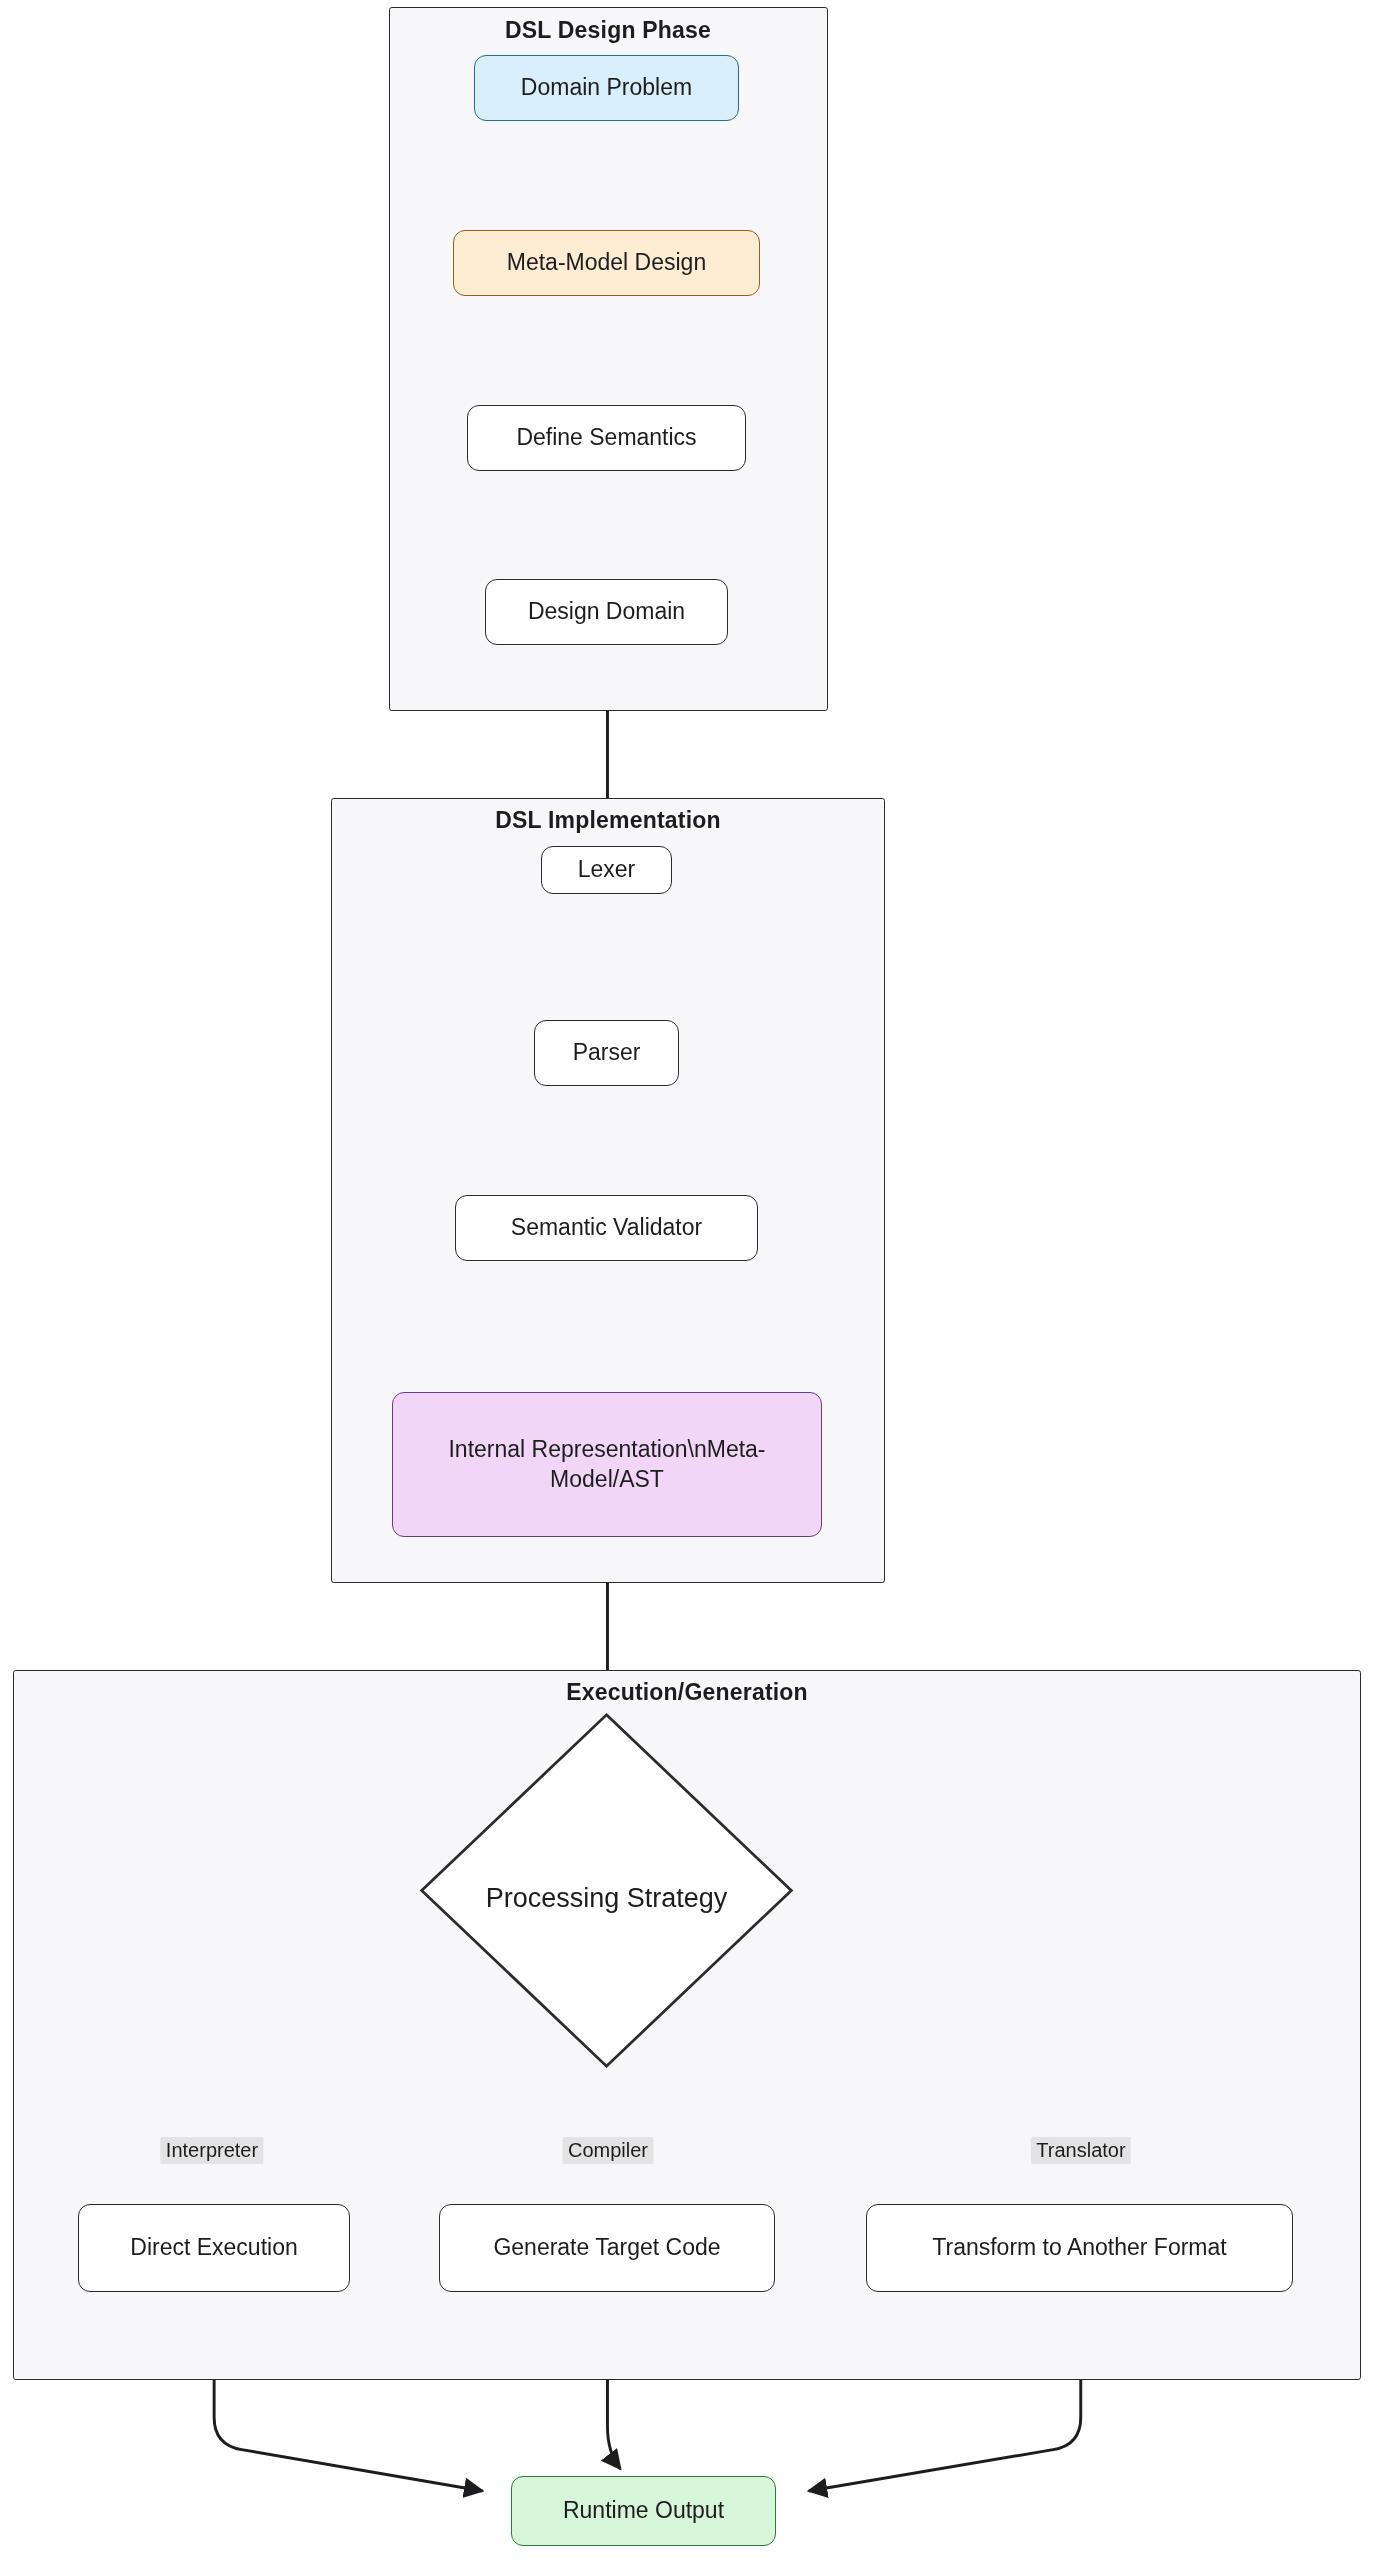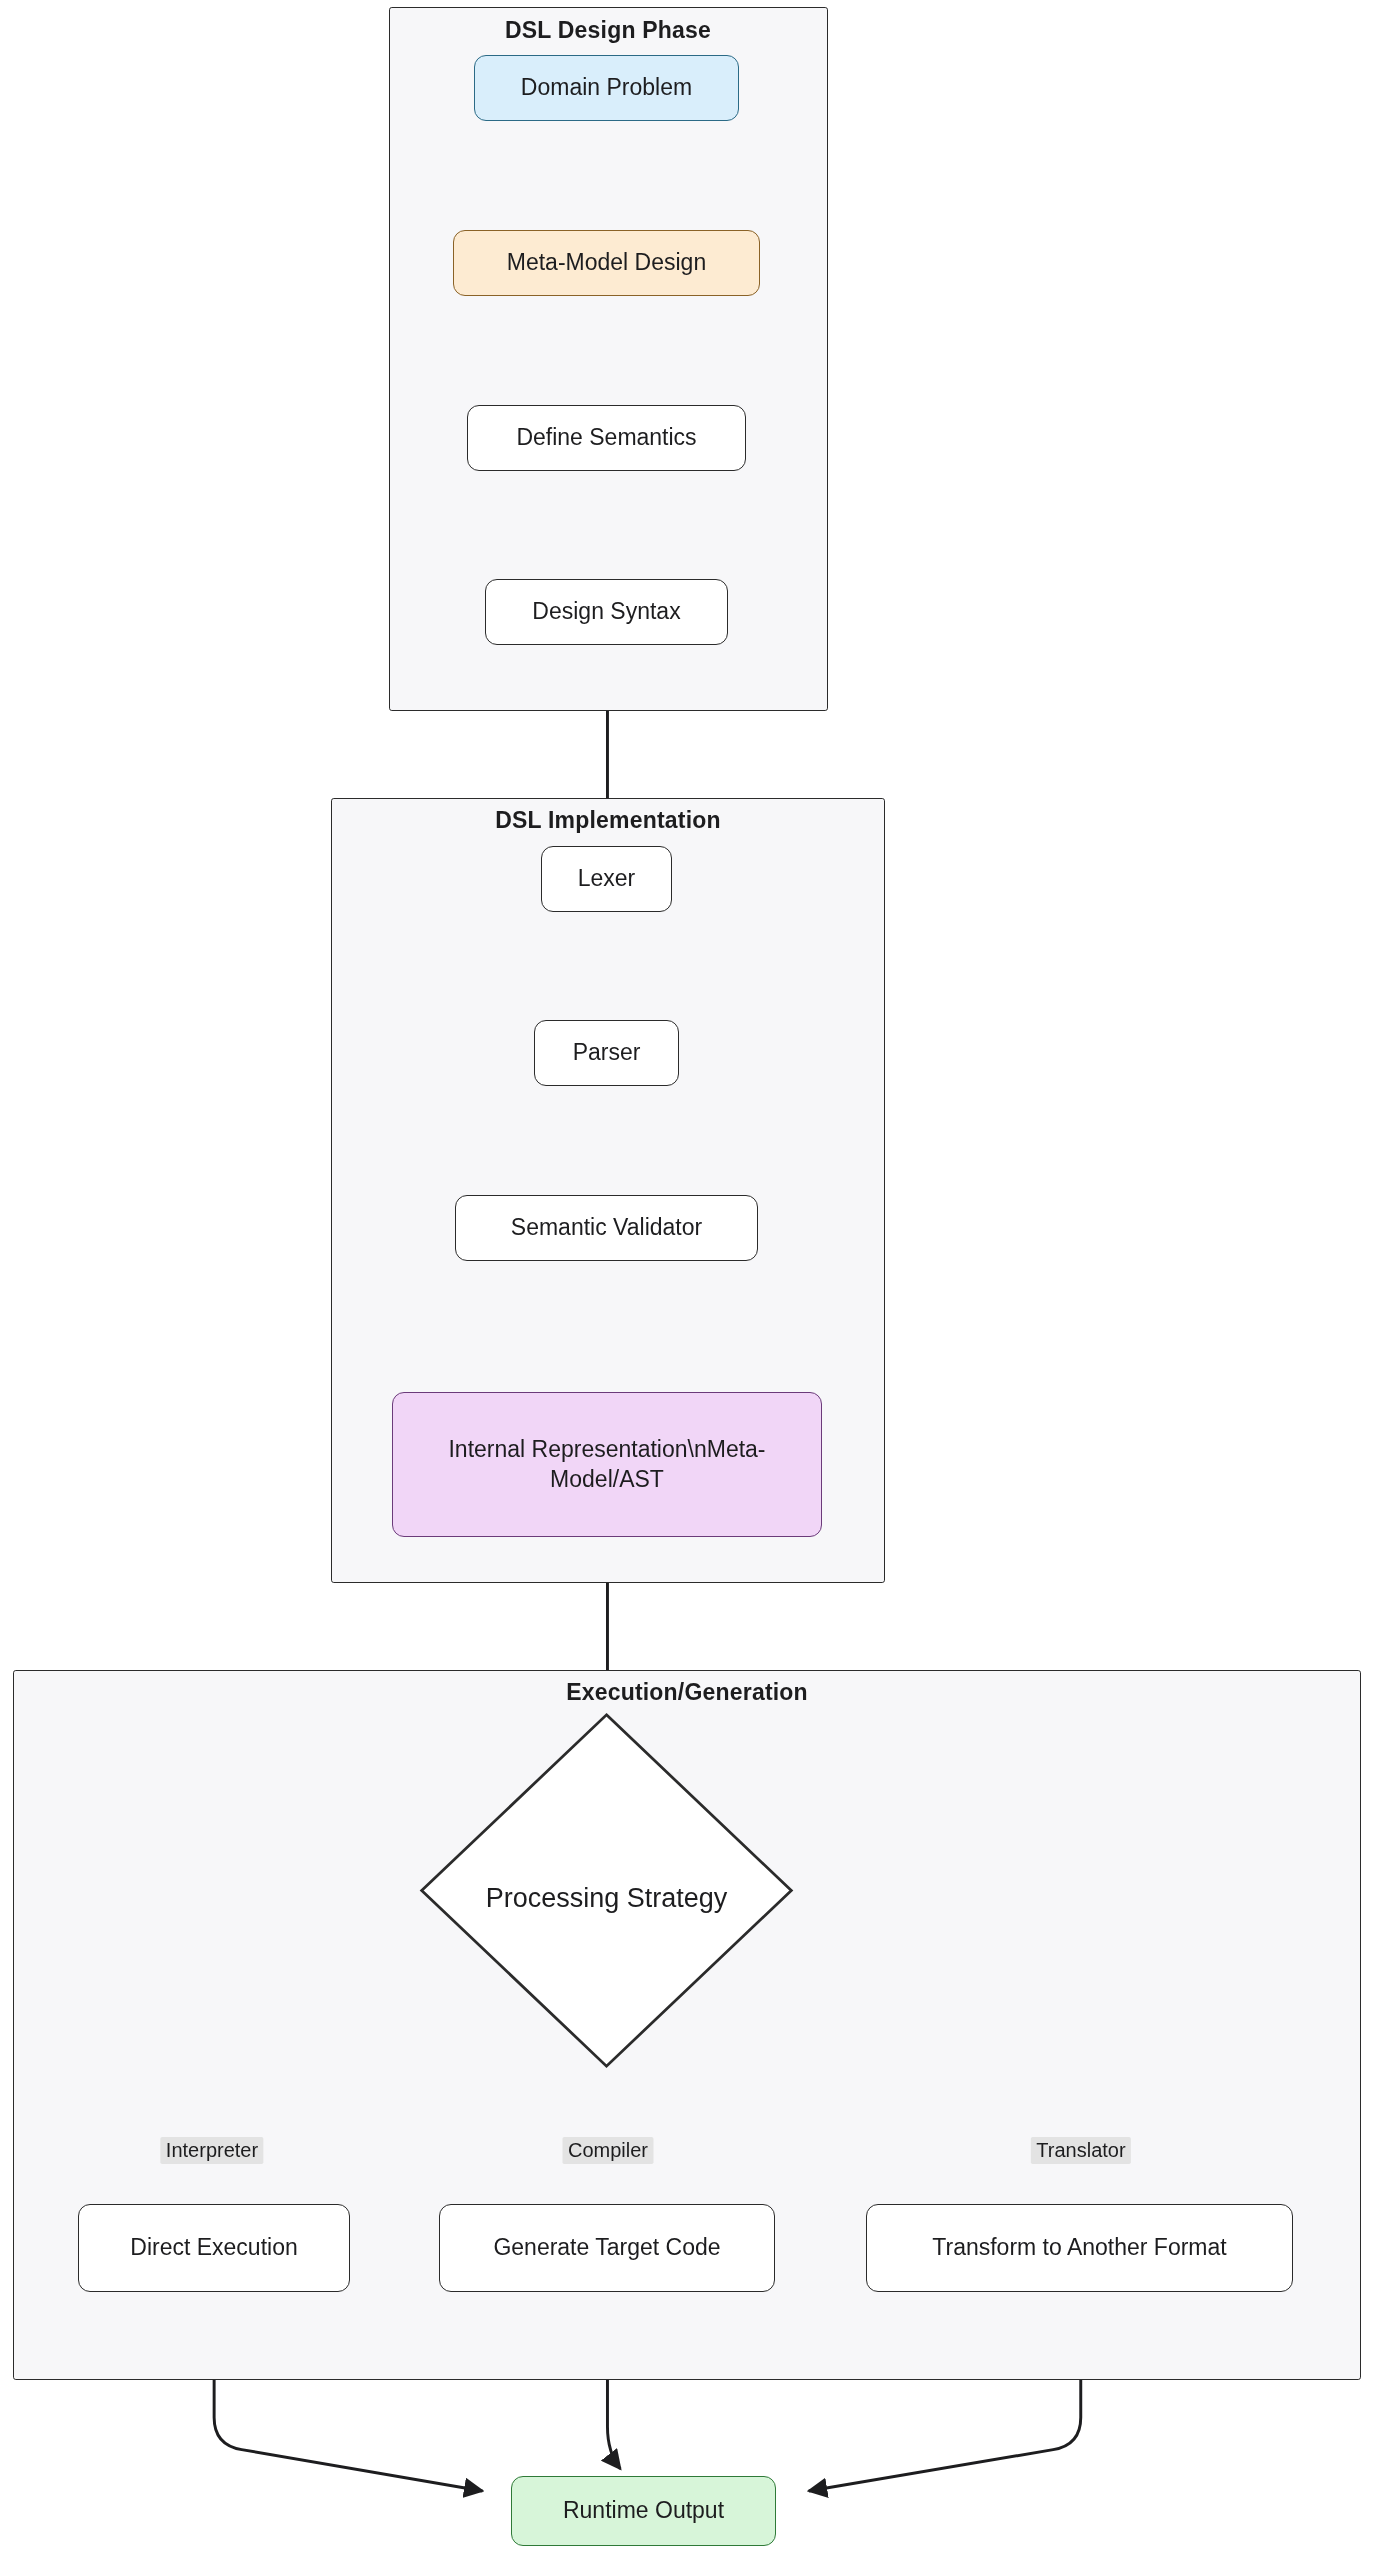--- a/index.html
+++ b/index.html
@@ -131,23 +131,23 @@
 
   <div class="cluster" style="left:13px; top:1670px; width:1348px; height:710px;"></div>
   <div class="cluster-label" style="left:687px; top:1679px;">Execution/Generation</div>
 
   <div class="node blue" style="left:474px; top:55px; width:265px; height:66px;">Domain Problem</div>
 
   <div class="node orange" style="left:453px; top:230px; width:307px; height:66px;">Meta-Model Design</div>
 
   <div class="node" style="left:467px; top:405px; width:279px; height:66px;">Define Semantics</div>
 
-  <div class="node" style="left:485px; top:579px; width:243px; height:66px;">Design Syntax</div>
+  <div class="node" style="left:485px; top:579px; width:243px; height:66px;">Design Domain</div>
 
-  <div class="node" style="left:541px; top:846px; width:131px; height:66px;">Lexer</div>
+  <div class="node" style="left:541px; top:846px; width:131px; height:48px;">Lexer</div>
 
   <div class="node" style="left:534px; top:1020px; width:145px; height:66px;">Parser</div>
 
   <div class="node" style="left:455px; top:1195px; width:303px; height:66px;">Semantic Validator</div>
 
   <div class="node purple" style="left:392px; top:1370px; width:430px; height:145px;margin-top:22px;">Internal Representation\nMeta-Model/AST</div>
 
   <div class="node" style="left:78px; top:2204px; width:272px; height:88px;">Direct Execution</div>
 
   <div class="node" style="left:439px; top:2204px; width:336px; height:88px;">Generate Target Code</div>

